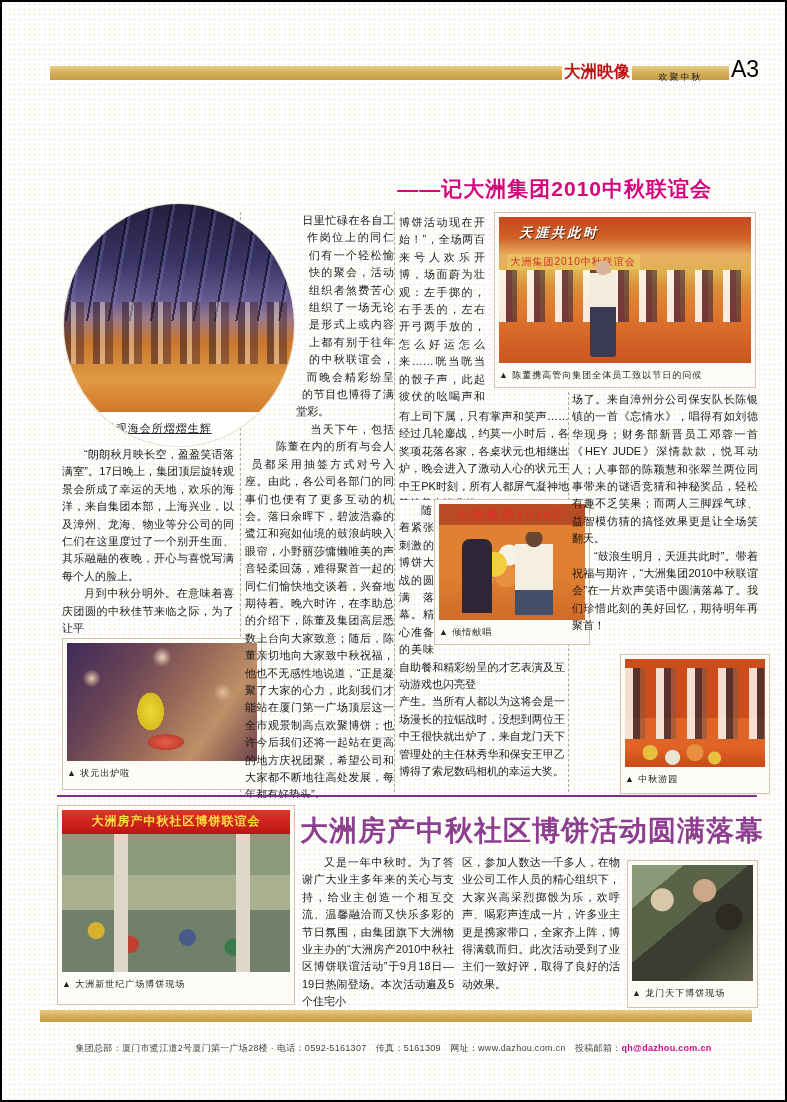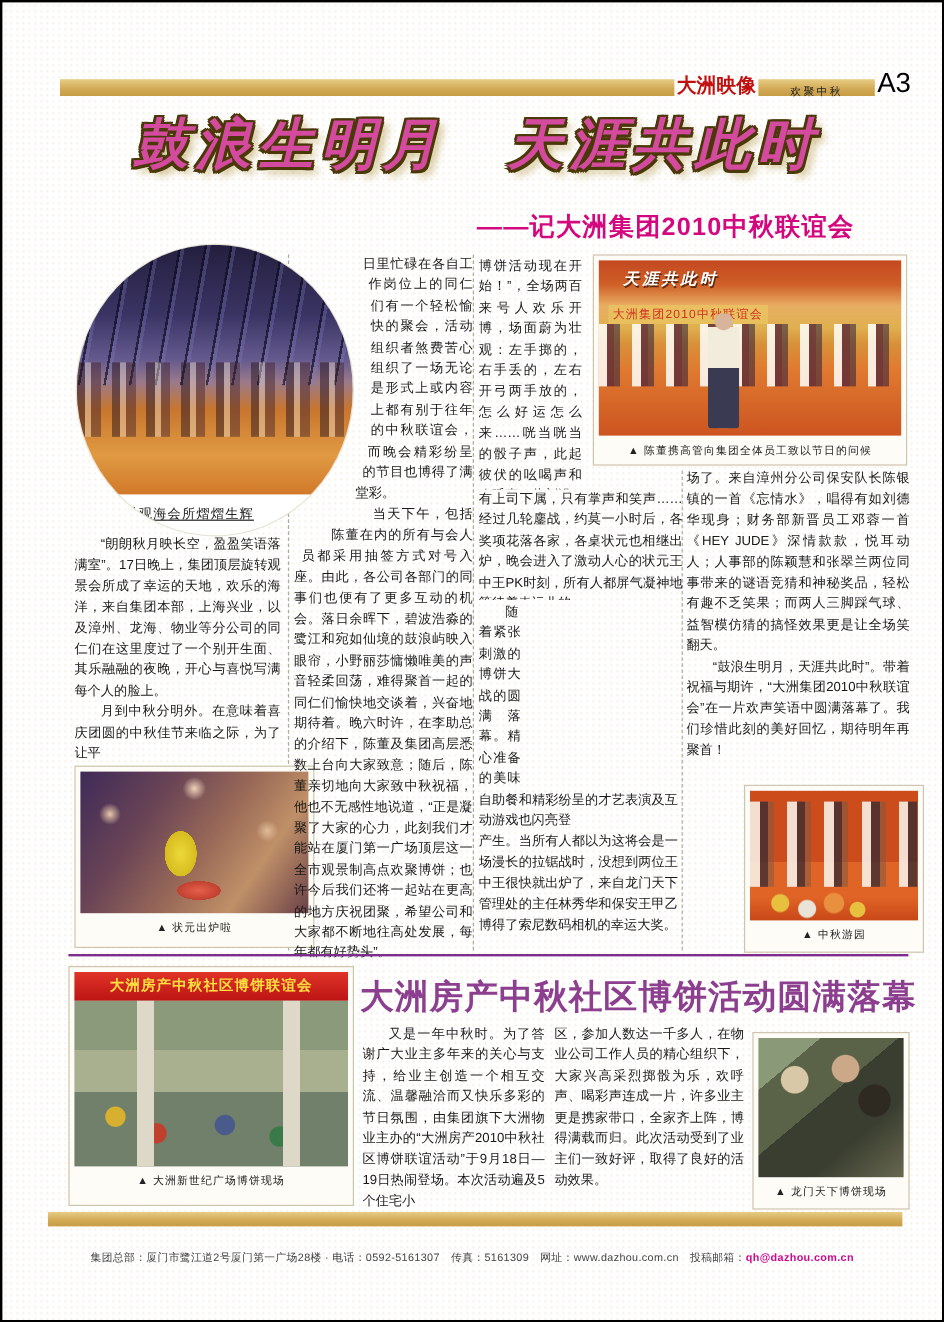--- a/index.html
+++ b/index.html
@@ -43,21 +43,21 @@
   .c3c{left:397px;top:500px;width:166px;height:296px;}
   .sing-spacer{float:right;width:131px;height:152px;}
   .c4{left:570px;top:389px;width:186px;height:260px;}
   .divider{position:absolute;width:0;border-left:1px dashed #b3ab9c;}
   .dv1{left:238px;top:210px;height:580px;}
   .dv2{left:392px;top:210px;height:580px;}
   .dv3{left:566px;top:390px;height:400px;}
   
   .frame{position:absolute;background:#fdfcf7;border:1px solid #cfc5ae;padding:4px;box-sizing:border-box;}
   .img{position:relative;width:100%;overflow:hidden;}
-  .caption{font-family:"Liberation Serif",serif;font-size:9px;color:#222;letter-spacing:1px;text-align:center;padding-top:6px;}
+  .caption{font-family:"Liberation Serif",serif;font-size:9px;color:#222;letter-spacing:1px;padding-top:6px;}
   
   .circle{position:absolute;left:62px;top:202px;width:230px;height:242px;border-radius:50%;
     background:#fff;overflow:hidden;box-shadow:0 0 0 1px #e8e2d2;}
   .circle .cimg{position:absolute;left:0;top:0;right:0;height:86%;
     background:linear-gradient(to bottom,#241f3e 0%,#3a3464 28%,#655a8e 46%,#9b7a8a 55%,#c8762e 66%,#e09a42 84%,#d2792a 100%);}
   .circle .mullions{position:absolute;left:0;top:0;right:0;height:56%;
     background:repeating-linear-gradient(100deg,rgba(10,10,28,.65) 0 2px,rgba(130,130,200,.28) 2px 5px,transparent 5px 21px);}
   .circle .crowd{position:absolute;left:0;right:0;top:47%;height:30%;
     background:repeating-linear-gradient(90deg,rgba(40,20,30,.5) 0 7px,rgba(235,225,210,.4) 7px 12px,rgba(60,30,42,.45) 12px 20px,transparent 20px 29px);}
   .circle .ccap{position:absolute;bottom:4%;left:0;width:100%;
@@ -127,21 +127,20 @@
 
 <div class="page">
 
   <div class="gold bar1"></div>
   <div class="brand">大洲映像</div>
   <div class="gold bar2">
     <span>欢聚中秋</span>
   </div>
   <div class="pageno">A3</div>
 
-  <div class="main-title">鼓浪生明月　天涯共此时</div>
   <div class="main-subtitle">——记大洲集团2010中秋联谊会</div>
 
   <div class="divider dv1"></div>
   <div class="divider dv2"></div>
   <div class="divider dv3"></div>
 
   <div class="circle">
     <div class="cimg">
       <div class="mullions"></div>
       <div class="crowd"></div>
@@ -181,20 +180,29 @@
   </div>
   <div class="tb c3b">
     <p class="para">有上司下属，只有掌声和笑声……经过几轮鏖战，约莫一小时后，各奖项花落各家，各桌状元也相继出炉，晚会进入了激动人心的状元王中王PK时刻，所有人都屏气凝神地等待着幸运儿的</p>
   </div>
   <div class="tb c3c">
     <span class="sing-spacer"></span>
     <p class="para indent">随着紧张刺激的博饼大战的圆满落幕。精心准备的美味自助餐和精彩纷呈的才艺表演及互动游戏也闪亮登</p>
     <p class="para">产生。当所有人都以为这将会是一场漫长的拉锯战时，没想到两位王中王很快就出炉了，来自龙门天下管理处的主任林秀华和保安王甲乙博得了索尼数码相机的幸运大奖。</p>
   </div>
 
+  <div class="frame" style="left:432px;top:497px;width:156px;height:146px;">
+    <div class="img art-sing">
+      <div class="sing-banner">大洲集团2010中</div>
+      <div class="sing-balloons"></div>
+      <div class="sing-f1"></div>
+      <div class="sing-f2"></div>
+    </div>
+    <div class="caption">▲ 倾情献唱</div>
+  </div>
 
   <div class="tb c4">
     <p class="para">场了。来自漳州分公司保安队长陈银镇的一首《忘情水》，唱得有如刘德华现身；财务部新晋员工邓蓉一首《HEY JUDE》深情款款，悦耳动人；人事部的陈颖慧和张翠兰两位同事带来的谜语竞猜和神秘奖品，轻松有趣不乏笑果；而两人三脚踩气球、益智模仿猜的搞怪效果更是让全场笑翻天。</p>
     <p class="para indent">“鼓浪生明月，天涯共此时”。带着祝福与期许，“大洲集团2010中秋联谊会”在一片欢声笑语中圆满落幕了。我们珍惜此刻的美好回忆，期待明年再聚首！</p>
   </div>
 
   <div class="frame" style="left:598px;top:652px;width:150px;height:140px;margin-left:20px;">
     <div class="img art-garden">
       <div class="garden-people"></div>
       <div class="garden-balloons"></div>

